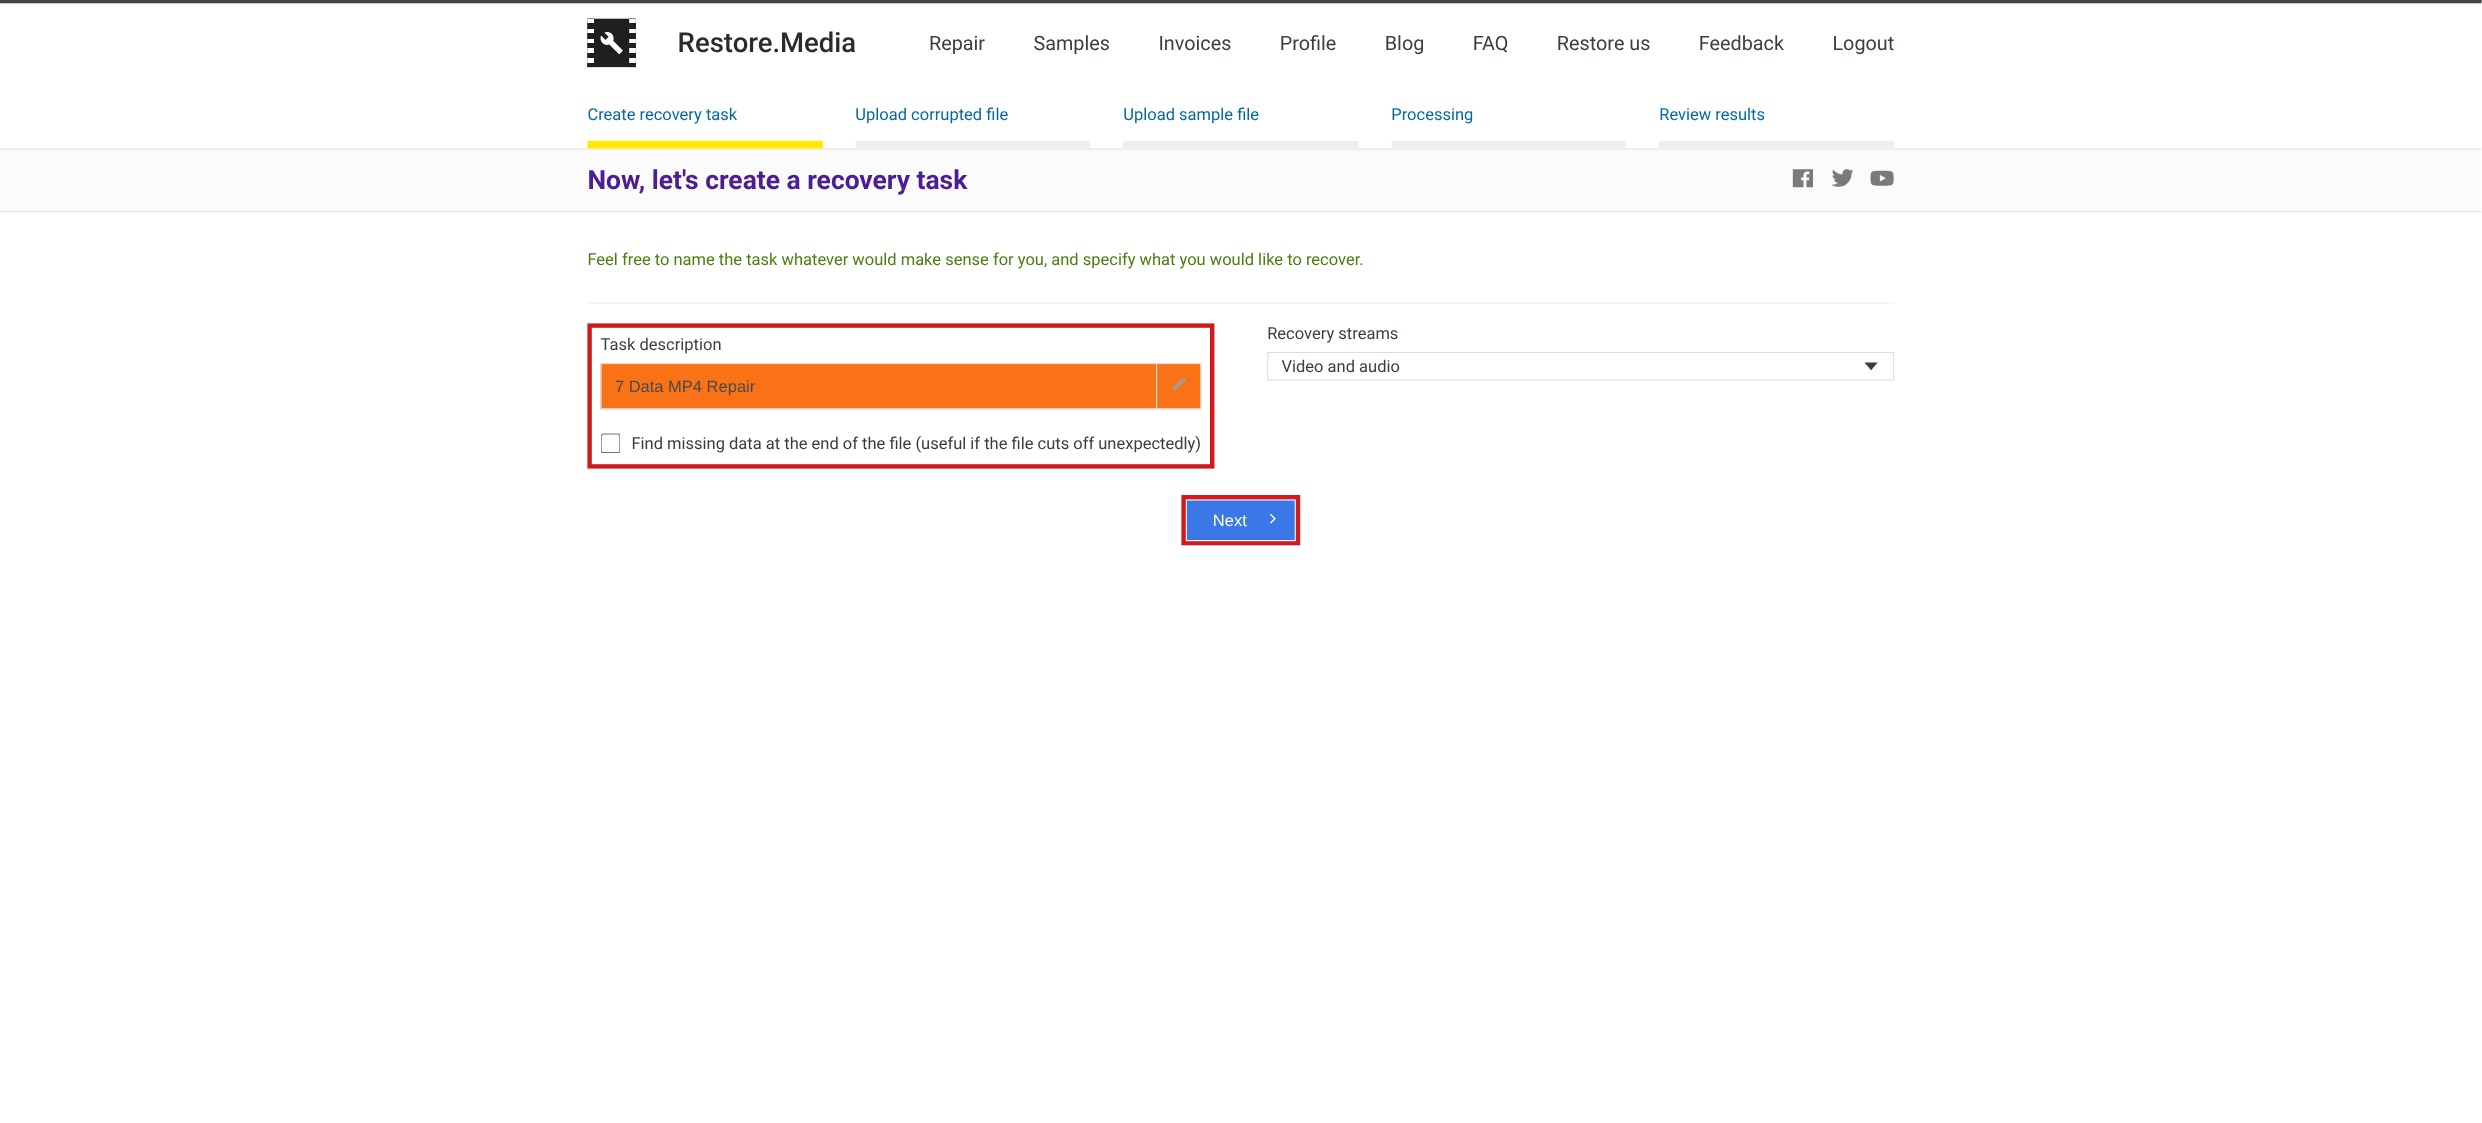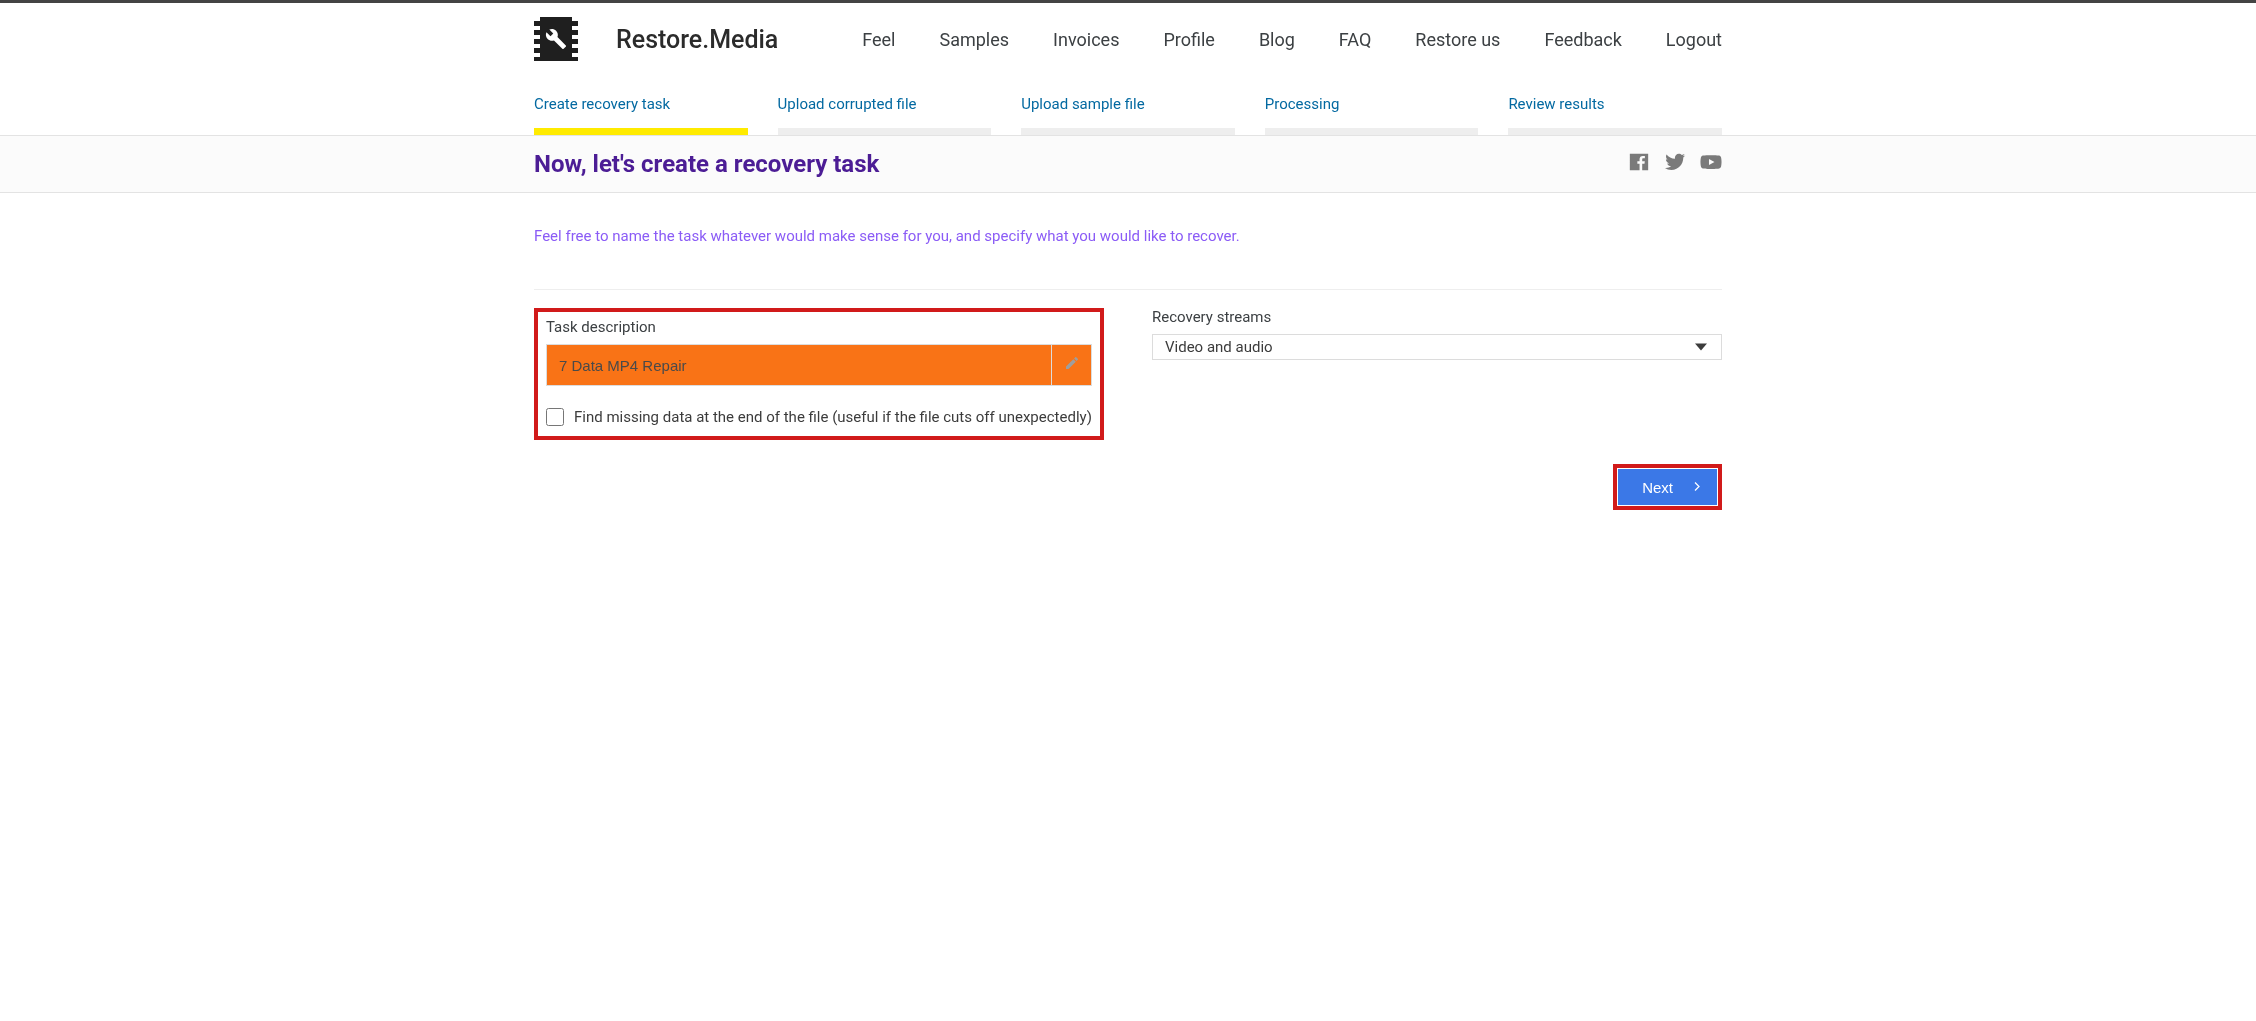--- a/index.html
+++ b/index.html
@@ -106,22 +106,22 @@
     color: #4c1d95;
   }
   .socials { display:flex; gap:14px; align-items:center; }
   .socials svg { width:22px; height:22px; fill:#7a7a7a; cursor:pointer; }
   
   .body {
     padding: 34px 0 0 0;
   }
   .intro {
     font-size: 15px;
-    color: #8b5cf6;
-    padding-bottom: 44px;
+    color: #4d7c0f;
+    padding-bottom: 30px;
     border-bottom: 1px solid #eee;
   }
   .form-row {
     display: flex;
     gap: 48px;
     margin-top: 18px;
     align-items:flex-start;
   }
   .col { flex:1; }
   .field-label {
@@ -180,21 +180,21 @@
   }
   .select-wrap .caret {
     position:absolute; right:14px; top:50%; transform:translateY(-50%);
     border-left:6px solid transparent;
     border-right:6px solid transparent;
     border-top:7px solid #3c3c3c;
   }
   
   .next-wrap {
     display:flex;
-    justify-content:flex-end;
+    justify-content:center;
     margin-top: 24px;
   }
   .next-outline {
     border:4px solid #d11a1a;
     display:inline-block;
     padding:1px;
   }
   .next-btn {
     background:#3b78e7;
     color:#fff;
@@ -219,21 +219,21 @@
   <div class="header">
     <div class="brand">
       <div class="logo-box">
         <svg viewBox="0 0 24 24">
             <path fill="#fff" d="M22.7 19l-9.1-9.1c.9-2.3.4-5-1.5-6.9-2-2-5-2.4-7.4-1.3L9 6 6 9 1.6 4.7C.4 7.1.9 10.1 2.9 12.1c1.9 1.9 4.6 2.4 6.9 1.5l9.1 9.1c.4.4 1 .4 1.4 0l2.3-2.3c.5-.4.5-1.1.1-1.4z"></path>
           </svg>
       </div>
       <span class="brand-name">Restore.Media</span>
     </div>
     <nav class="nav">
-      <a>Feel</a>
+      <a>Repair</a>
       <a>Samples</a>
       <a>Invoices</a>
       <a>Profile</a>
       <a>Blog</a>
       <a>FAQ</a>
       <a>Restore us</a>
       <a>Feedback</a>
       <a>Logout</a>
     </nav>
   </div>

